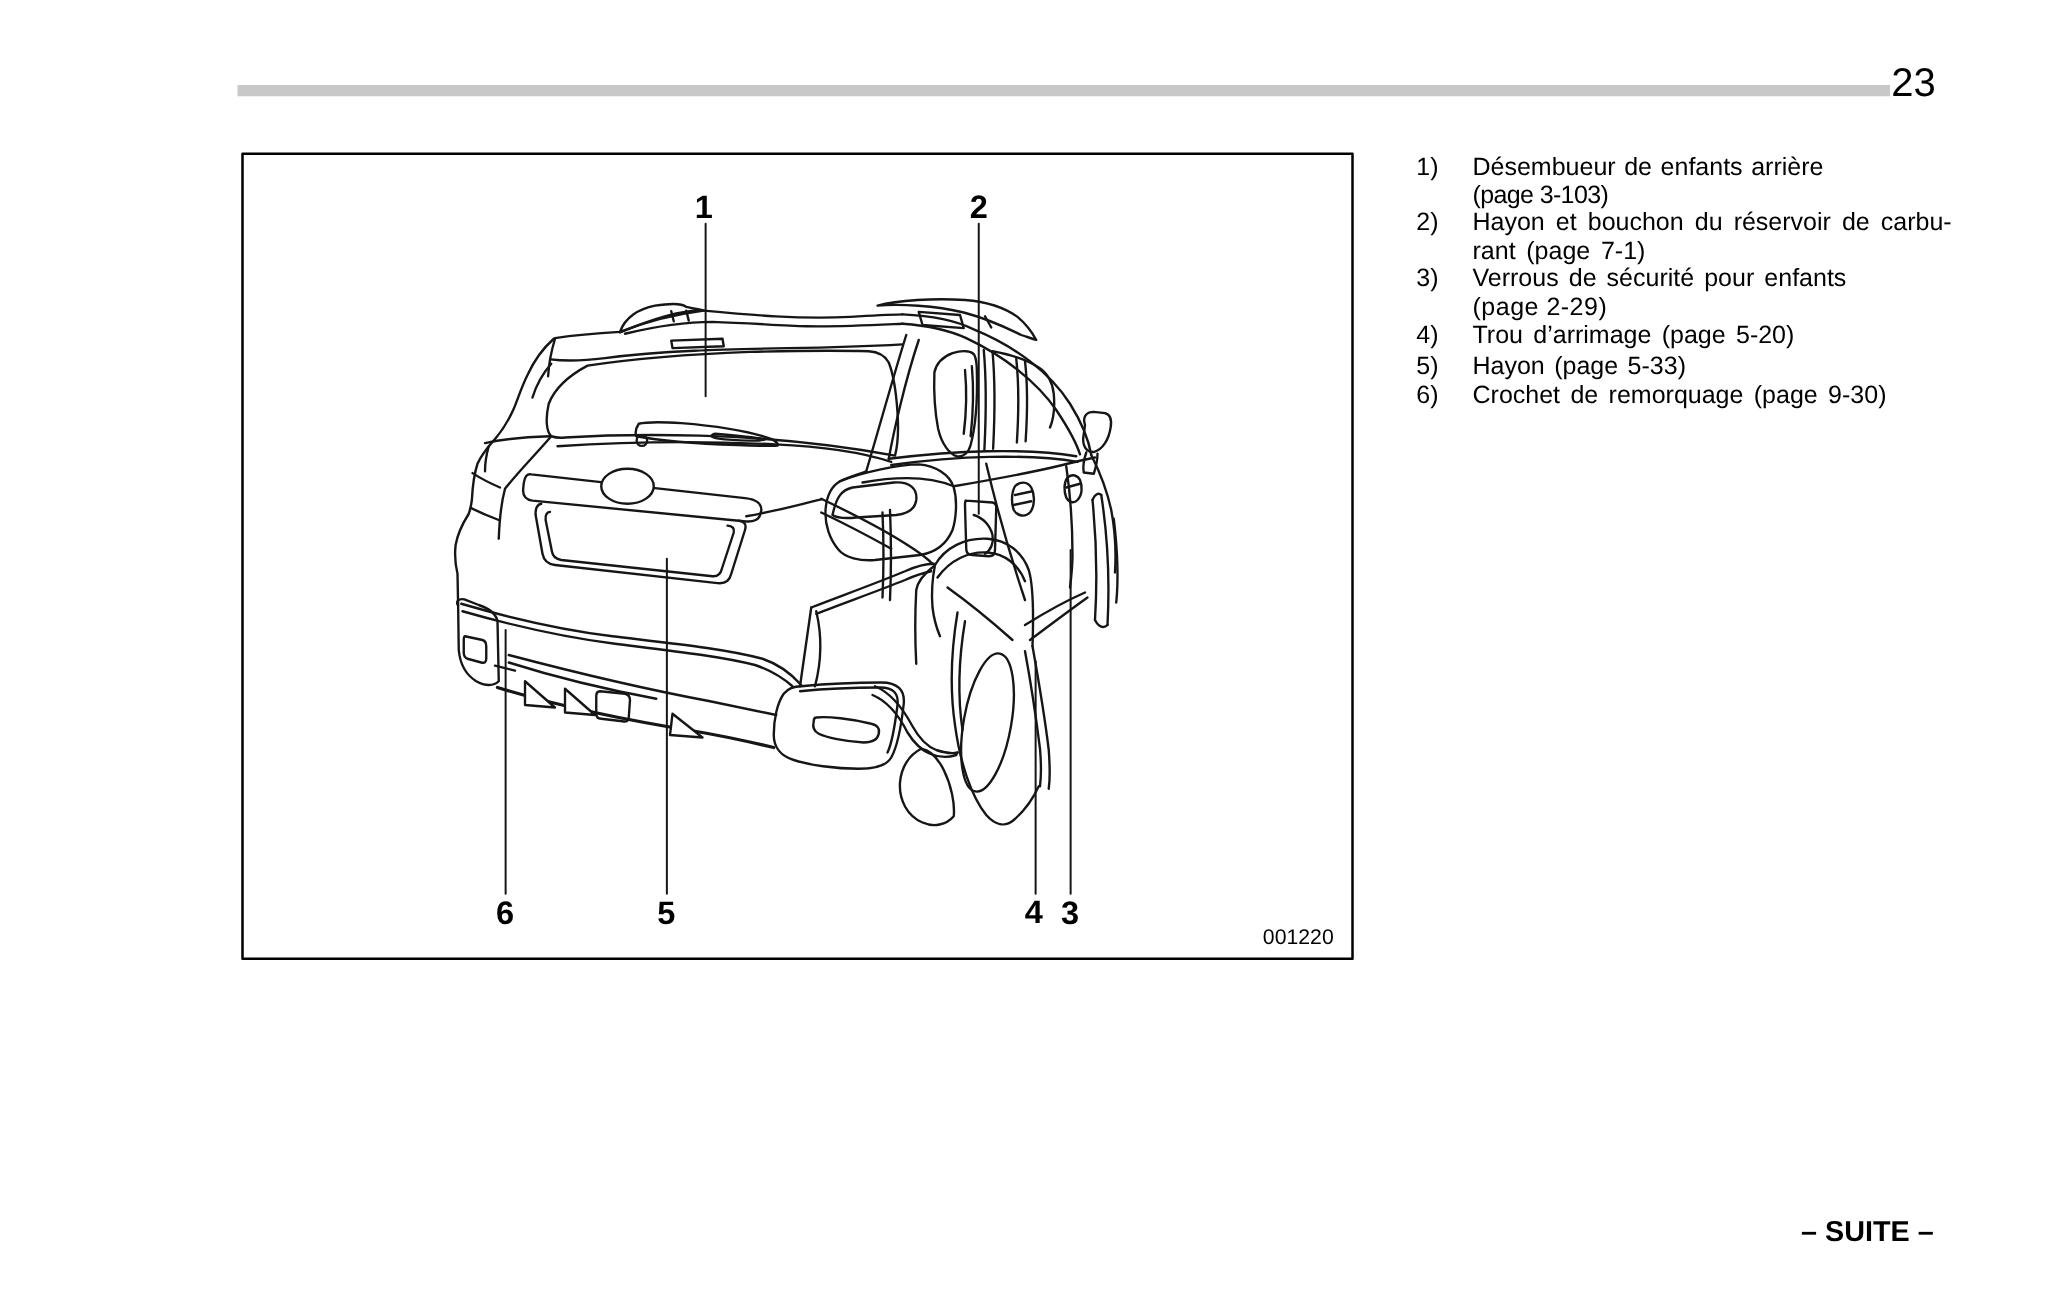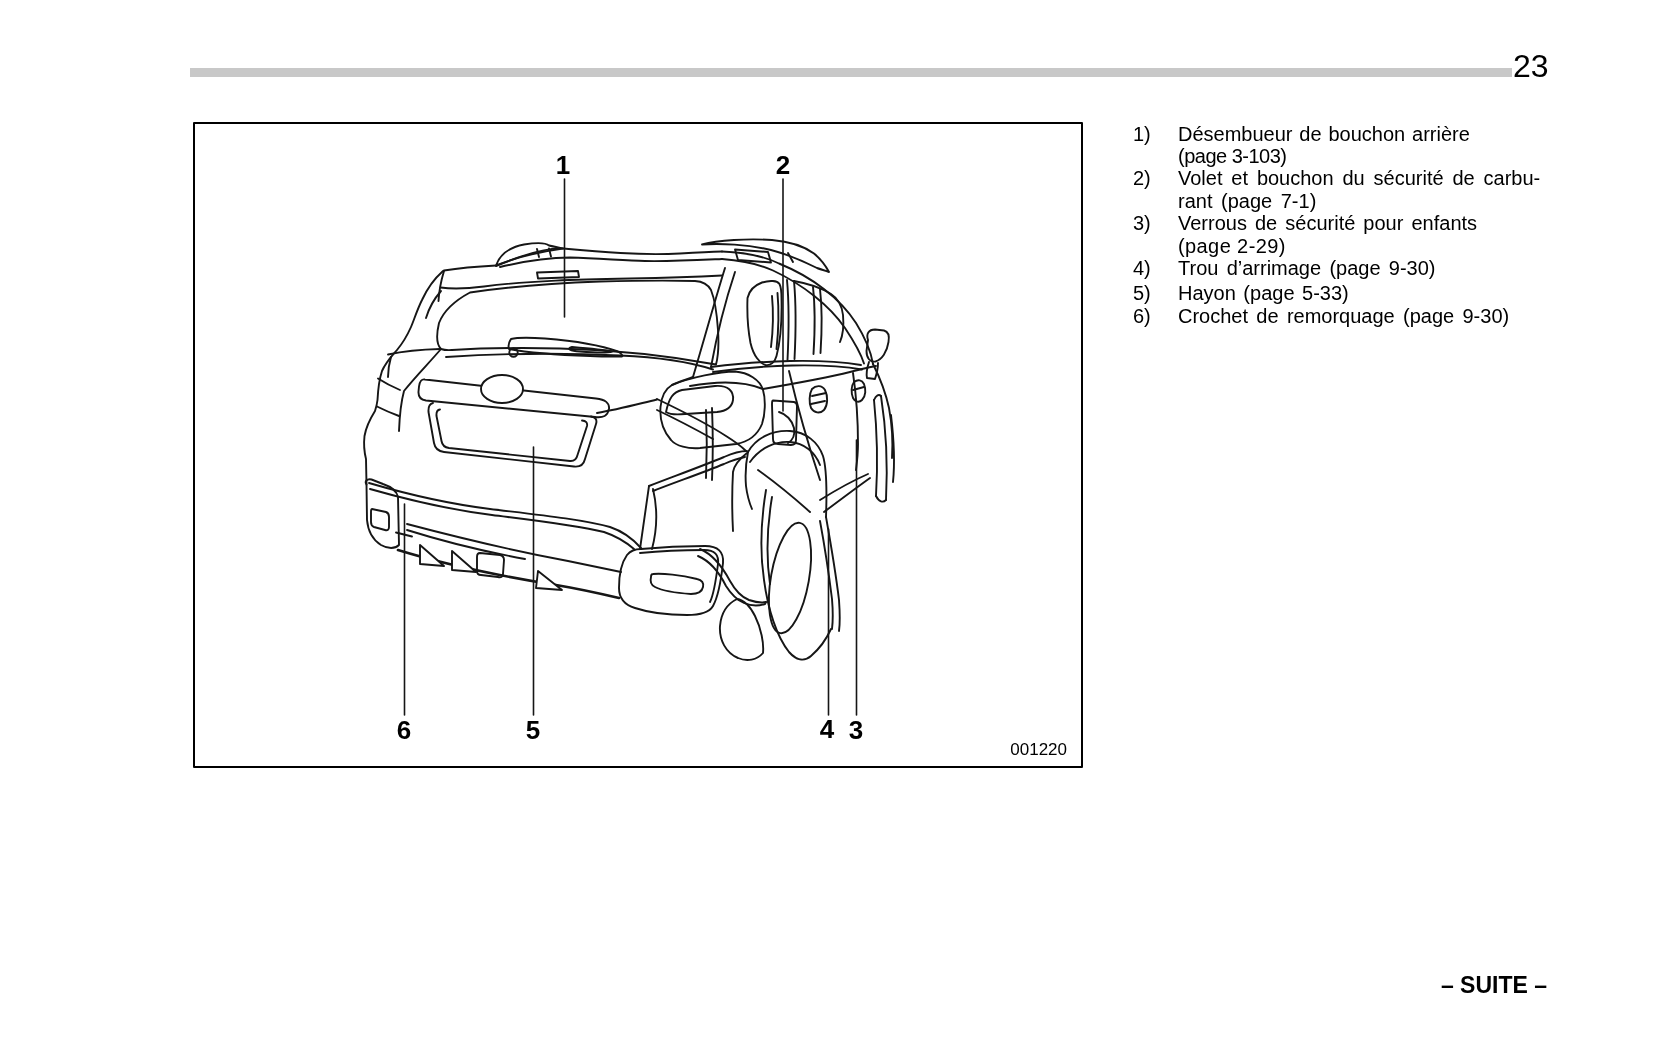--- a/index.html
+++ b/index.html
@@ -170,42 +170,42 @@
     <path d="M881,396 C886,428 888,462 886,500"></path>
     <path d="M874,400 C876,395 879,394 881,396 M876,496 C879,502 883,503 886,500"></path>
     <path d="M891,415 C894,440 895,462 893,482"></path>
 
     <path d="M873,364 C880,378 886,394 889,408 C892,424 893,442 892,458"></path>
   </g>
 </svg>
 
 <div class="row" style="top:122.5px">
     <span class="num">1)</span>
-    <span class="txt" style="word-spacing:1.3px">Désembueur de bouchon arrière</span>
+    <span class="txt" style="word-spacing:1.3px">Désembueur de enfants arrière</span>
   </div>
 <div class="row" style="top:144.9px">
     <span class="txt" style="letter-spacing:-0.5px">(page 3-103)</span>
   </div>
 <div class="row" style="top:167.3px">
     <span class="num">2)</span>
-    <span class="txt" style="word-spacing:3.3px">Volet et bouchon du sécurité de carbu-</span>
+    <span class="txt" style="word-spacing:3.3px">Hayon et bouchon du réservoir de carbu-</span>
   </div>
 <div class="row" style="top:189.7px">
     <span class="txt" style="word-spacing:3px">rant (page 7-1)</span>
   </div>
 <div class="row" style="top:212.1px">
     <span class="num">3)</span>
     <span class="txt" style="word-spacing:2.5px">Verrous de sécurité pour enfants</span>
   </div>
 <div class="row" style="top:234.5px">
     <span class="txt" style="letter-spacing:0.4px">(page 2-29)</span>
   </div>
 <div class="row" style="top:257px">
     <span class="num">4)</span>
-    <span class="txt" style="word-spacing:2.7px">Trou d’arrimage (page 9-30)</span>
+    <span class="txt" style="word-spacing:2.7px">Trou d’arrimage (page 5-20)</span>
   </div>
 <div class="row" style="top:281.9px">
     <span class="num">5)</span>
     <span class="txt" style="word-spacing:2px">Hayon (page 5-33)</span>
   </div>
 <div class="row" style="top:304.5px">
     <span class="num">6)</span>
     <span class="txt" style="word-spacing:2.75px">Crochet de remorquage (page 9-30)</span>
   </div>
 

